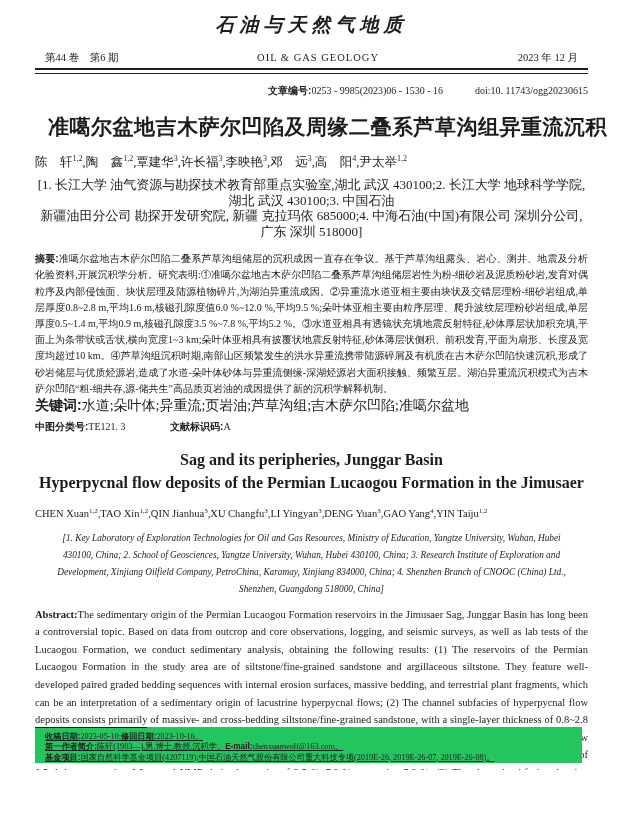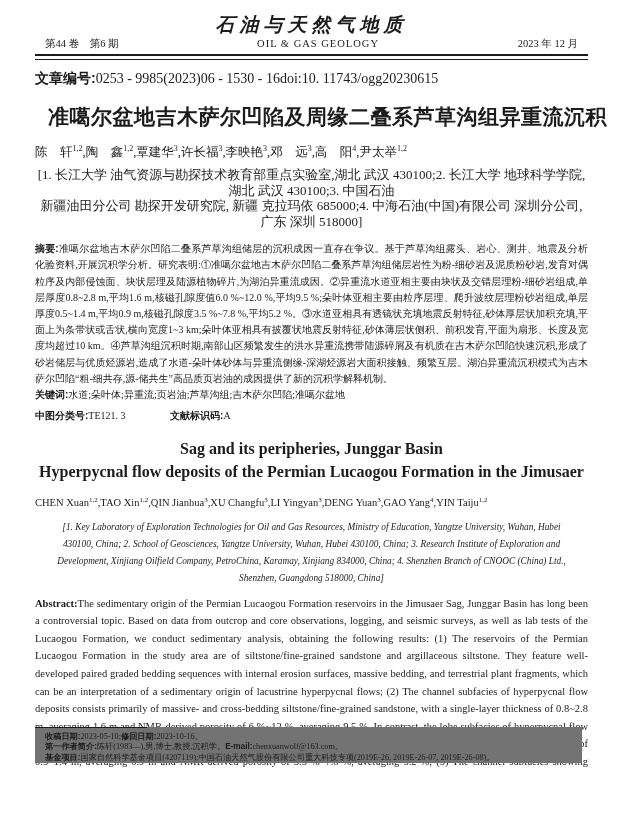--- a/index.html
+++ b/index.html
@@ -20,32 +20,32 @@
   .logo {
     text-align:center;
     font-family:"DejaVu Serif","Liberation Serif",serif;
     font-style:italic; font-weight:bold;
     font-size:19px; letter-spacing:5px;
     height:24px; line-height:24px;
   }
   .meta-row {
     display:flex; justify-content:space-between; align-items:baseline;
     font-size:10.5px; line-height:14px;
-    margin-top:1px; margin-bottom:3px;
+    margin-top:15px; margin-bottom:3px;
     padding:0 10px;
   }
   .meta-row .en-name { letter-spacing:1px; }
   .double-rule {
     border-top:2px solid #1c1c1c;
     border-bottom:1px solid #1c1c1c;
     height:3px;
   }
   .article-meta {
-    display:flex; justify-content:flex-start; align-items:baseline;
-    font-size:14px; margin-top:10px;
+    display:flex; justify-content:flex-end; align-items:baseline;
+    font-size:10px; margin-top:10px;gap:32px;
   }
 
   
   .cn-title {
     margin:14px 13px 0; text-align:center;
     font-family:"Liberation Sans","DejaVu Sans",sans-serif;
     font-weight:bold; font-size:21px; line-height:30px;
     letter-spacing:0.5px; white-space:nowrap;
   }
   .authors-row {
@@ -54,21 +54,21 @@
   }
   .authors-row sup { font-size:8px; }
   .cn-affil {
     text-align:center; font-size:13px; line-height:15.5px;
     margin-top:6px;
   }
   .cn-abstract {
     margin:12px 0 0; font-size:10px; line-height:16.2px;
     text-align:justify;
   }
-  .cn-keywords { margin:0; font-size:10px; line-height:16.2px; }
+  .cn-keywords { margin:0; font-size:14px; line-height:16.2px; }
   .cn-clc { margin:6px 0 0; font-size:10px; line-height:14px; }
   .cn-clc .gap { margin-left:42px; }
 
   
   .en-title {
     margin:14px 0 0; text-align:center;
     font-weight:bold; font-size:16px; line-height:23px;
   }
   .en-title .tline { display:block; white-space:nowrap; }
   .en-authors { font-size:10.5px; margin-top:8px; }
@@ -79,21 +79,22 @@
   }
   .en-abstract {
     margin:8px 0 0; font-size:10.5px; line-height:17.6px;
     text-align:justify;
   }
   .en-abstract .lbl { font-style:normal; }
 
   
   .footnote-block {
     position:absolute; left:35px; right:40px; bottom:7px;
-    background:#737373;
+    background:#22c55e;
+    text-decoration:underline;
   }
   .fn-rule { width:112px; border-top:1px solid #1c1c1c; margin:0 0 4px; }
   .fn-line {
     margin:0; padding-left:10px;
     font-size:8.2px; line-height:10.4px;
   }
   .fn-line b { font-family:"Liberation Sans","DejaVu Sans",sans-serif; }
 </style>
 </head>
 <body>

